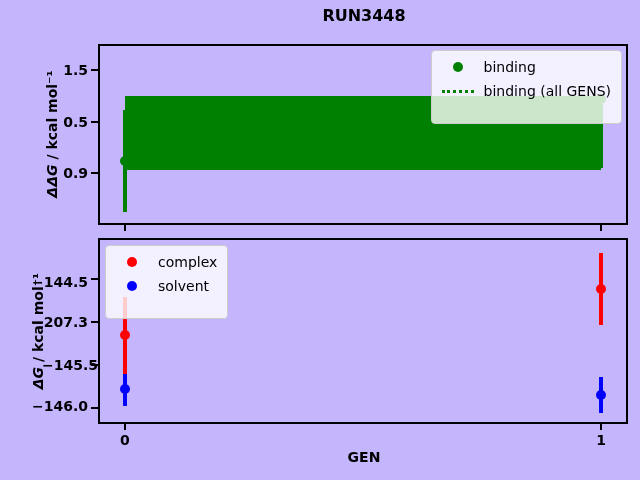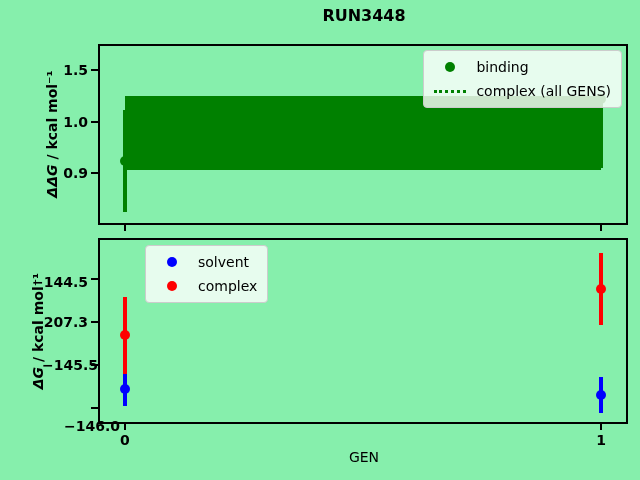--- a/index.html
+++ b/index.html
@@ -1,37 +1,37 @@
 <!DOCTYPE html>
 <html><head>
 <meta charset="utf-8">
 <style>
   html,body{margin:0;padding:0;background:#fff;}
-  .fig{position:relative;width:640px;height:480px;background:#86efac;
+  .fig{position:relative;width:640px;height:480px;background:#c4b5fd;
        font-family:"DejaVu Sans",sans-serif;color:#000;overflow:hidden;}
   .title{position:absolute;left:100px;width:528px;top:6px;text-align:center;
          font-size:16px;font-weight:bold;}
   .axes{position:absolute;}
   #axes-top{left:100px;top:46px;width:526px;height:177px;}
   #axes-bottom{left:100px;top:240px;width:526px;height:182px;}
   .frame{position:absolute;inset:-2px;border:2px solid #000;pointer-events:none;z-index:5;}
   .ytick{position:absolute;width:7px;height:2px;background:#000;left:-9px;}
   .xtick{position:absolute;width:2px;height:6px;background:#000;}
   .tick-label{position:absolute;font-size:14px;font-weight:bold;line-height:20px;}
   .ytick-label{width:58px;left:-70px;text-align:right;}
   .xtick-label{width:40px;text-align:center;}
   .ylabel{position:absolute;transform:translate(-50%,-50%) rotate(-90deg);
           white-space:nowrap;font-size:14px;font-weight:bold;}
   #ylabel-top{left:52px;top:134px;}
   #ylabel-bottom{left:38px;top:331px;}
   .ylabel .math{font-style:italic;}
   .xlabel{position:absolute;left:100px;width:528px;top:449px;text-align:center;
-          font-size:14px;font-weight:normal;}
+          font-size:14px;font-weight:bold;}
   .legend{position:absolute;background:rgba(255,255,255,0.8);border:1px solid #ccc;
-          border-radius:4px;padding:4px 10px 4px 4px;z-index:10;font-size:14px;margin-left:40px;}
+          border-radius:4px;padding:4px 10px 20px 4px;z-index:10;font-size:14px;}
   #legend-top{top:4px;right:4px;}
   #legend-bottom{top:5px;left:5px;}
   .legend-row{display:flex;align-items:center;height:24px;}
   .lmark{width:44px;display:flex;justify-content:center;align-items:center;flex:none;}
   .ldot{width:10px;height:10px;border-radius:50%;}
   .lline{width:32px;height:0;border-top:3px dotted;}
   .llabel{margin-left:4px;white-space:nowrap;}
   .marker{position:absolute;width:10px;height:10px;border-radius:50%;z-index:2;}
   .errbar{position:absolute;z-index:1;}
   .band{position:absolute;z-index:3;}
@@ -52,65 +52,65 @@
       <div class="legend-row">
         <span class="lmark">
             <span class="ldot" style="background-color: rgb(0, 128, 0);"></span>
           </span>
         <span class="llabel">binding</span>
       </div>
       <div class="legend-row">
         <span class="lmark">
             <span class="lline" style="border-color: rgb(0, 128, 0);"></span>
           </span>
-        <span class="llabel">complex (all GENS)</span>
+        <span class="llabel">binding (all GENS)</span>
       </div>
     </div>
   <div class="ytick" style="top: 126.316px;"></div>
       <div class="tick-label ytick-label" style="top: 117.316px;">0.9</div>
       <div class="ytick" style="top: 74.5614px;"></div>
-      <div class="tick-label ytick-label" style="top: 65.5614px;">1.0</div>
+      <div class="tick-label ytick-label" style="top: 65.5614px;">0.5</div>
       <div class="ytick" style="top: 22.807px;"></div>
       <div class="tick-label ytick-label" style="top: 13.807px;">1.5</div>
       <div class="xtick" style="left: 23.7754px; top: 179px;"></div>
       <div class="xtick" style="left: 500.225px; top: 179px;"></div>
       <div class="errbar" style="left: 22.7754px; top: 64.1754px; width: 4px; height: 101.439px; background-color: rgb(0, 128, 0);"></div>
       <div class="errbar" style="left: 499.225px; top: 50.7193px; width: 4px; height: 71.4211px; background-color: rgb(0, 128, 0);"></div>
       <div class="marker" style="left: 19.7754px; top: 109.895px; background-color: rgb(0, 128, 0);"></div>
       <div class="marker" style="left: 496.225px; top: 47.7895px; background-color: rgb(0, 128, 0);"></div>
       <div class="band" style="left: 24.7754px; top: 49.6842px; width: 476.449px; height: 74.5263px; background-color: rgb(0, 128, 0);"></div>
     </div>
 
   <div class="ylabel" id="ylabel-bottom">
     <span class="math">ΔG</span><span> / kcal mol⁻¹</span>
   </div>
   <div class="axes" id="axes-bottom">
     <div class="frame"></div>
     <div class="legend" id="legend-bottom" style="border-color: rgb(204, 204, 204);">
       <div class="legend-row">
         <span class="lmark">
+            <span class="ldot" style="background-color: rgb(255, 0, 0);"></span>
+          </span>
+        <span class="llabel">complex</span>
+      </div>
+      <div class="legend-row">
+        <span class="lmark">
             <span class="ldot" style="background-color: rgb(0, 0, 255);"></span>
           </span>
         <span class="llabel">solvent</span>
-      </div>
-      <div class="legend-row">
-        <span class="lmark">
-            <span class="ldot" style="background-color: rgb(255, 0, 0);"></span>
-          </span>
-        <span class="llabel">complex</span>
       </div>
     </div>
   <div class="ytick" style="top: 38.4906px;"></div>
       <div class="tick-label ytick-label" style="top: 32px;">−144.5</div>
       <div class="ytick" style="top: 81.4151px;"></div>
       <div class="tick-label ytick-label" style="top: 72.4151px;">−207.3</div>
       <div class="ytick" style="top: 124.34px;"></div>
       <div class="tick-label ytick-label" style="top: 115.34px; margin-left: 10px;">−145.5</div>
       <div class="ytick" style="top: 167.264px;"></div>
-      <div class="tick-label ytick-label" style="top: 176px; margin-left: 32px;">−146.0</div>
+      <div class="tick-label ytick-label" style="top: 156px;">−146.0</div>
       <div class="xtick" style="left: 23.7754px; top: 184px;"></div>
       <div class="tick-label xtick-label" style="left: 4.77536px; top: 190px;">0</div>
       <div class="xtick" style="left: 500.225px; top: 184px;"></div>
       <div class="tick-label xtick-label" style="left: 481.225px; top: 190px;">1</div>
       <div class="errbar" style="left: 22.7754px; top: 133.066px; width: 4px; height: 32.6226px; background-color: rgb(0, 0, 255);"></div>
       <div class="errbar" style="left: 499.225px; top: 137.358px; width: 4px; height: 36.0566px; background-color: rgb(0, 0, 255);"></div>
       <div class="errbar" style="left: 22.7754px; top: 56.6604px; width: 4px; height: 77.2642px; background-color: rgb(255, 0, 0);"></div>
       <div class="errbar" style="left: 499.225px; top: 12.8774px; width: 4px; height: 72.1132px; background-color: rgb(255, 0, 0);"></div>
       <div class="marker" style="left: 19.7754px; top: 144.377px; background-color: rgb(0, 0, 255);"></div>
       <div class="marker" style="left: 496.225px; top: 150.387px; background-color: rgb(0, 0, 255);"></div>

